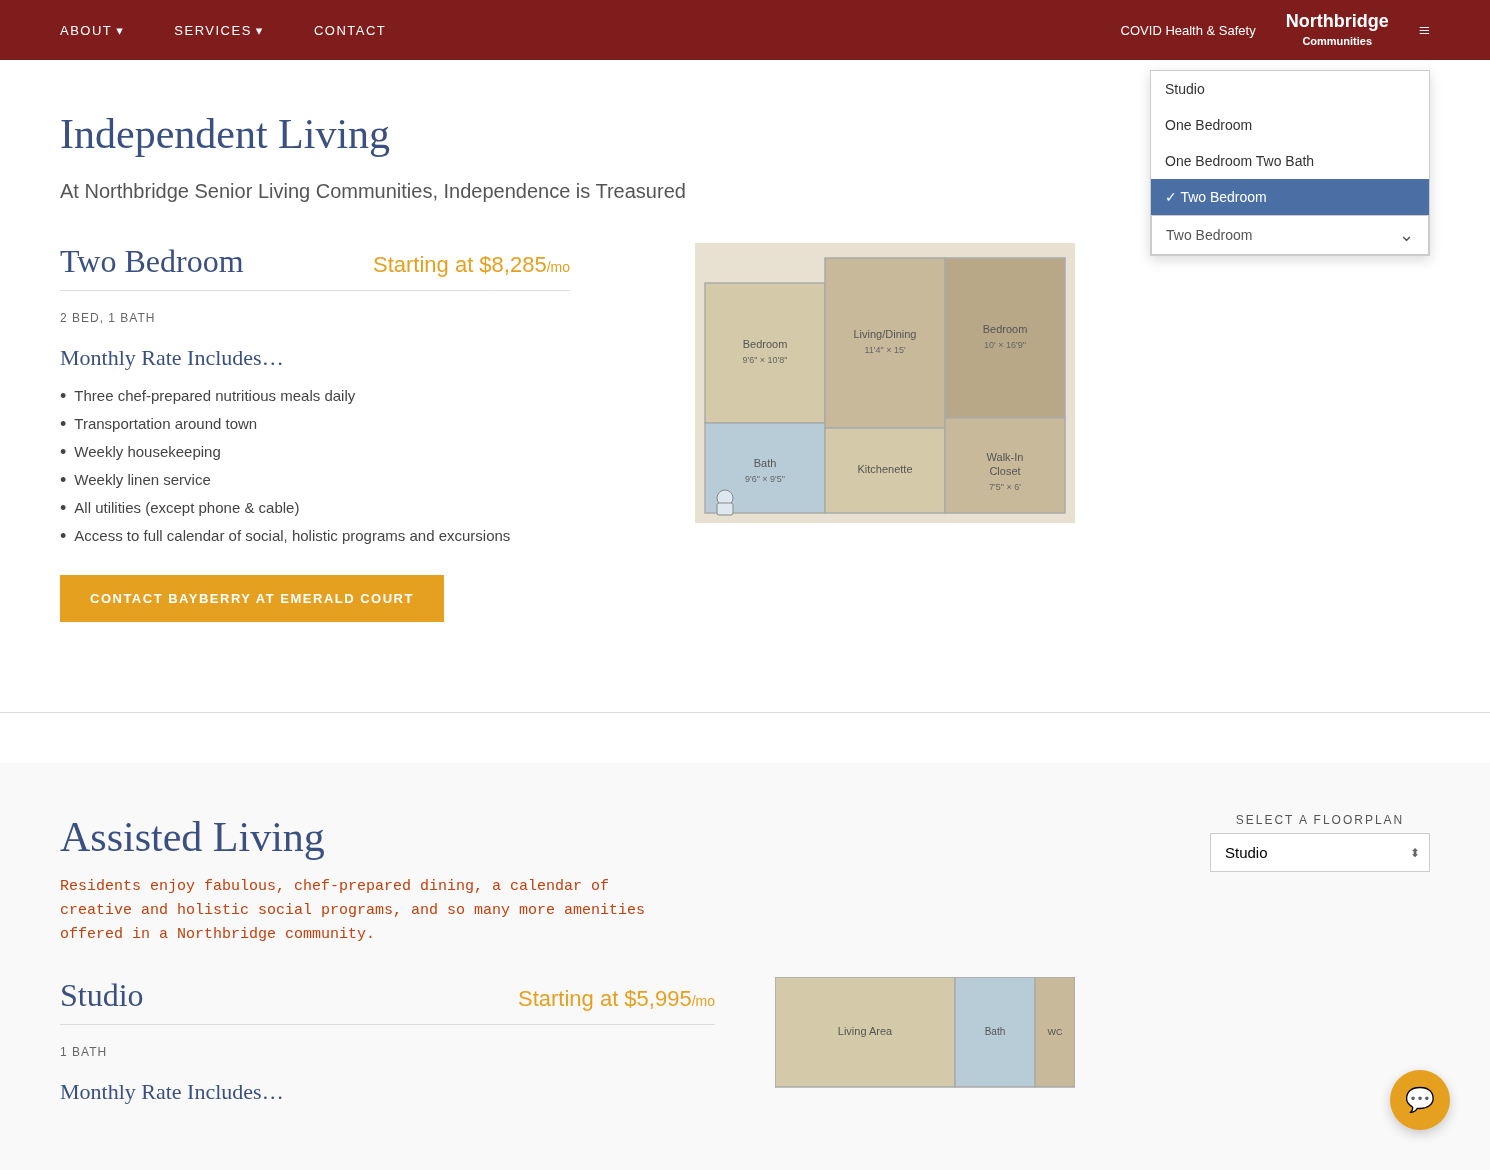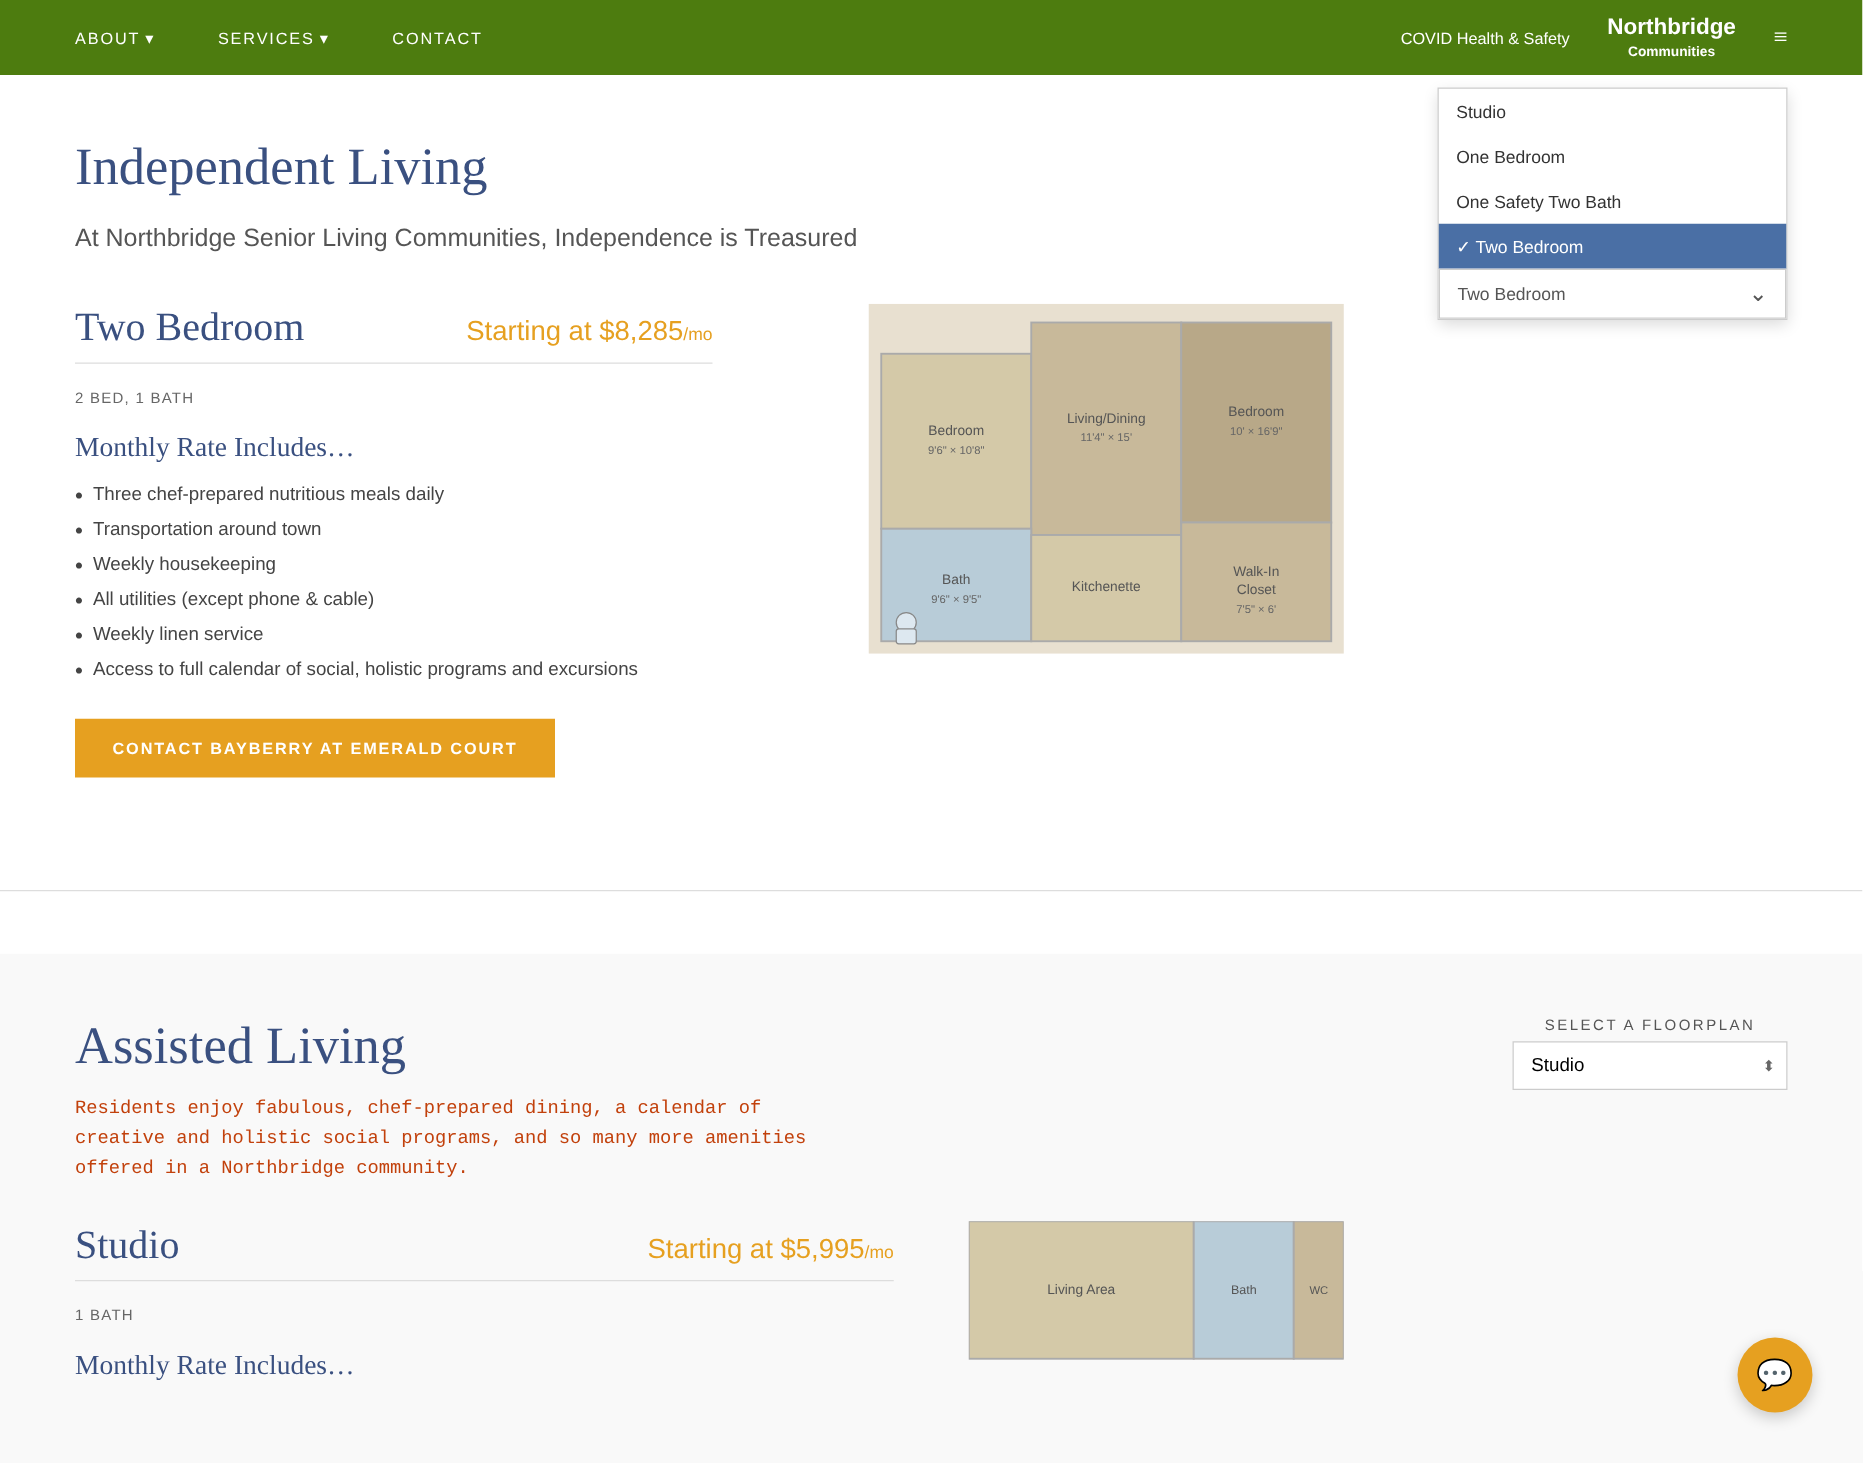--- a/index.html
+++ b/index.html
@@ -1,20 +1,20 @@
 <!DOCTYPE html>
 <html><head>
   <meta charset="utf-8">
   <style>
     * { margin: 0; padding: 0; box-sizing: border-box; }
     body { font-family: Georgia, 'Times New Roman', serif; background: #fff; color: #333; font-size: 16px; }
 
     
     nav {
-      background: #4d7c0f;
+      background: #7f1d1d;
       display: flex;
       align-items: center;
       justify-content: space-between;
       padding: 0 60px;
       height: 60px;
     }
     .nav-left { display: flex; gap: 50px; }
     .nav-item {
       color: #fff;
       font-family: Arial, sans-serif;
@@ -309,21 +309,21 @@
   </div>
 </nav>
 
 <div style="position:relative;">
 
   <div class="dropdown-wrapper">
     <div class="dropdown-container">
       <div class="dropdown-open">
         <div class="dropdown-open-item">Studio</div>
         <div class="dropdown-open-item">One Bedroom</div>
-        <div class="dropdown-open-item">One Safety Two Bath</div>
+        <div class="dropdown-open-item">One Bedroom Two Bath</div>
         <div class="dropdown-open-item selected">Two Bedroom</div>
         <div style="display:flex; align-items:center; justify-content:space-between; padding: 8px 14px; border: 1px solid #ccc; background:#fff; font-size:14px; font-family:Arial,sans-serif; color:#555;">
           <span>Two Bedroom</span>
           <span style="font-size:18px;">⌄</span>
         </div>
       </div>
     </div>
   </div>
 
   <div class="main-content">
@@ -338,22 +338,22 @@
             <span style="font-size:22px; color:#e6a020; font-family:Arial,sans-serif;">Starting at $8,285</span><span style="font-size:14px; color:#e6a020; font-family:Arial,sans-serif;">/mo</span>
           </div>
         </div>
         <div class="unit-beds">2 BED, 1 BATH</div>
 
         <h3 class="monthly-rate-title">Monthly Rate Includes…</h3>
         <ul class="amenities-list">
           <li>Three chef-prepared nutritious meals daily</li>
           <li>Transportation around town</li>
           <li>Weekly housekeeping</li>
+          <li>Weekly linen service</li>
           <li>All utilities (except phone &amp; cable)</li>
-          <li>Weekly linen service</li>
           <li>Access to full calendar of social, holistic programs and excursions</li>
         </ul>
         <button class="cta-button">CONTACT BAYBERRY AT EMERALD COURT</button>
       </div>
 
       <div class="unit-floorplan">
         <svg class="fp-svg" viewBox="0 0 380 280">
 
           <rect x="0" y="0" width="380" height="280" fill="#e8e0d0"></rect>
 

